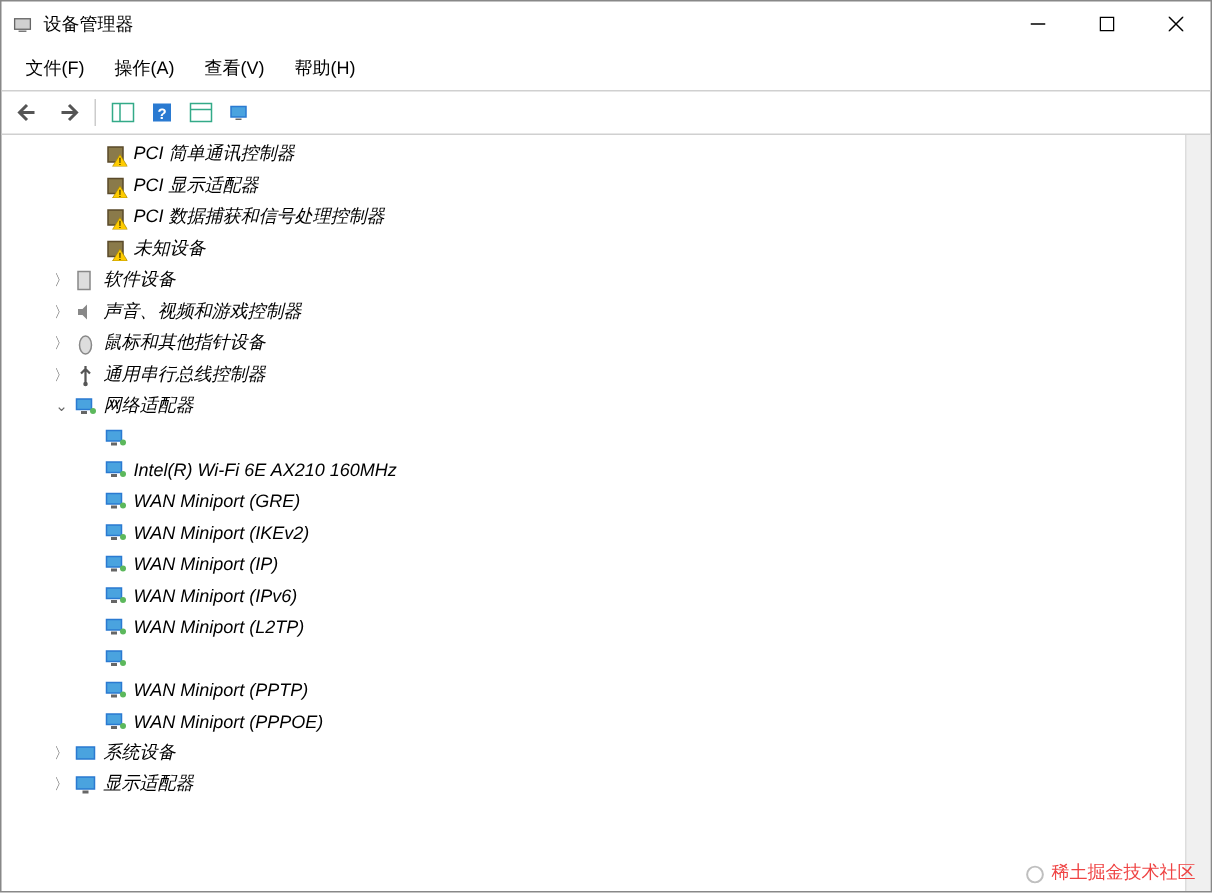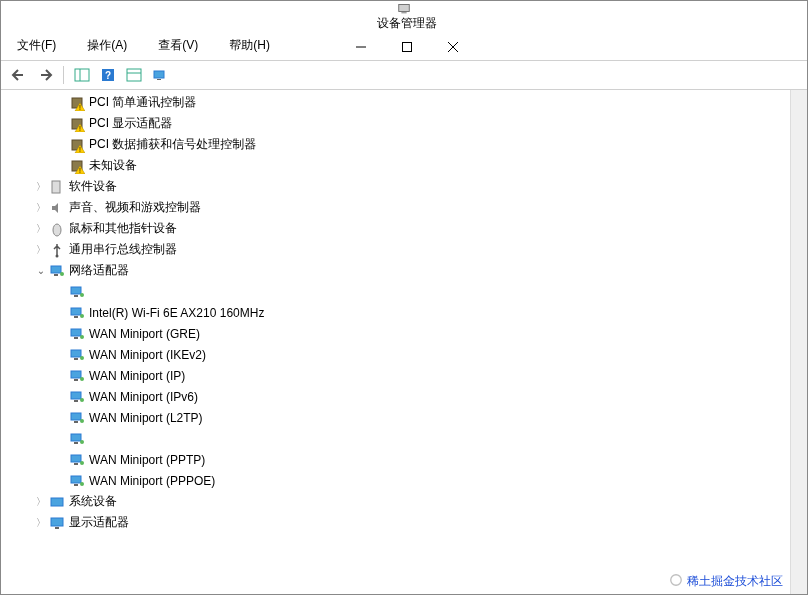--- a/index.html
+++ b/index.html
@@ -1,35 +1,35 @@
 <!DOCTYPE html>
 <html><head>
   <meta charset="utf-8">
   <style>
     * { box-sizing: border-box; margin: 0; padding: 0; }
     body { font-family: "Microsoft YaHei", "Segoe UI", sans-serif; font-size: 12px; background: #fff; }
     .window { width: 808px; height: 595px; border: 1px solid #888; display: flex; flex-direction: column; background: #fff; position: relative; }
-    .titlebar { display: flex; align-items: center; height: 30px; padding: 0 0 0 6px; flex-direction: column; }
+    .titlebar { display: flex; align-items: center; height: 30px; padding: 0 0 0 6px; }
     .titlebar-icon { width: 16px; height: 16px; display: inline-flex; align-items: center; justify-content: center; margin-right: 6px; }
     .titlebar-title { flex: 1; font-size: 12px; }
     .win-controls { display: flex; }
     .win-btn { width: 46px; height: 30px; display: flex; align-items: center; justify-content: center; cursor: pointer; }
-    .menubar { display: flex; gap: 11px; padding: 2px 6px; font-size: 12px; border-bottom: 1px solid #d0d0d0; }
+    .menubar { display: flex; gap: 0; padding: 2px 6px; font-size: 12px; border-bottom: 1px solid #d0d0d0; }
     .menu-item { padding: 4px 10px; cursor: pointer; }
     .toolbar { display: flex; align-items: center; padding: 3px 6px; border-bottom: 1px solid #d0d0d0; gap: 2px; }
     .tool-btn { width: 24px; height: 22px; display: flex; align-items: center; justify-content: center; cursor: pointer; }
     .tool-sep { width: 1px; height: 18px; background: #ccc; margin: 0 4px; }
     .tree { flex: 1; overflow-y: auto; padding: 2px 0 2px 4px; position: relative; }
     .tree-row { display: flex; align-items: center; height: 21px; padding-left: 0; cursor: pointer; white-space: nowrap; }
     .tree-toggle { width: 16px; display: inline-flex; justify-content: center; color: #666; font-size: 10px; }
     .tree-icon { width: 16px; height: 16px; display: inline-flex; align-items: center; justify-content: center; margin-right: 4px; }
-    .tree-label { font-size: 12px; }
+    .tree-label { font-size: 12px; font-style: italic; }
     .indent-1 { padding-left: 28px; }
     .indent-2 { padding-left: 48px; }
-    .watermark { position: absolute; right: 24px; bottom: 4px; font-size: 12px; color: #1d4ed8; pointer-events: none; display: flex; align-items: flex-start; gap: 4px; }
+    .watermark { position: absolute; right: 10px; bottom: 4px; font-size: 12px; color: #ef4444; pointer-events: none; display: flex; align-items: flex-end; gap: 4px; }
     .scrollbar-track { width: 17px; background: #f0f0f0; border-left: 1px solid #ddd; }
   </style>
 </head>
 <body>
 
 <div class="window">
 
   <div class="titlebar">
     <span class="titlebar-icon">
       <svg width="14" height="14" viewBox="0 0 16 16">

